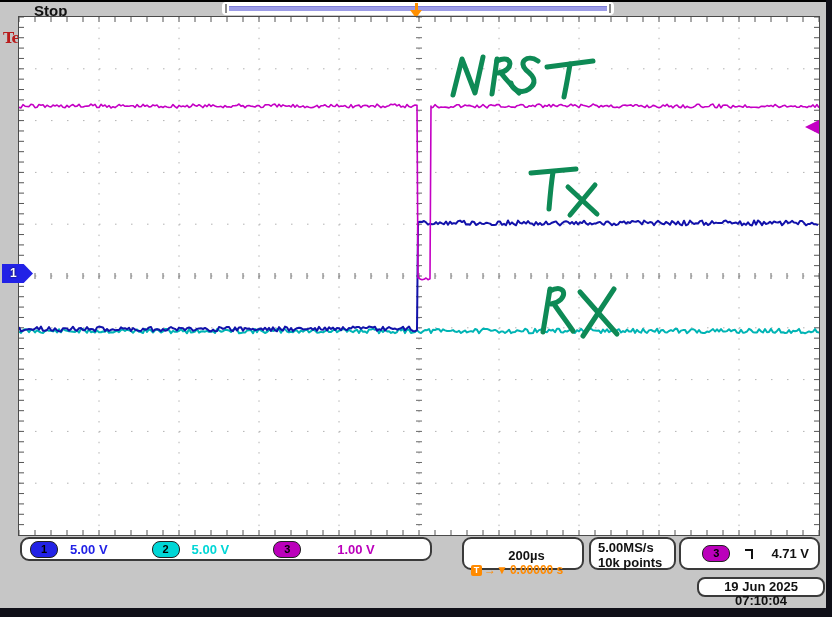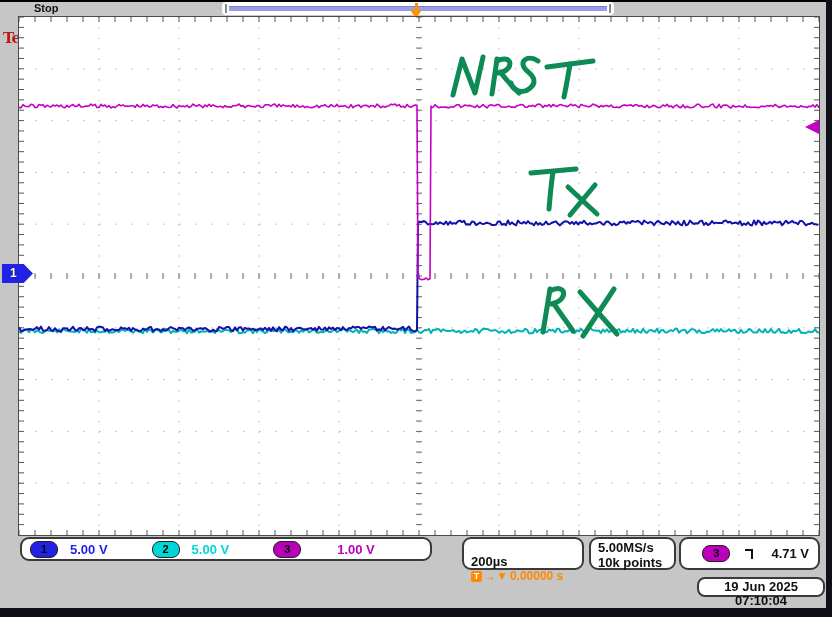--- a/index.html
+++ b/index.html
@@ -1,40 +1,40 @@
 <!DOCTYPE html>
 <html><head>
 <meta charset="utf-8">
 <style>
   html,body{margin:0;padding:0;width:832px;height:617px;overflow:hidden;background:#101018;}
   body{font-family:"Liberation Sans",sans-serif;-webkit-font-smoothing:antialiased;}
   .screen{position:absolute;left:0;top:0;width:826px;height:608px;background:#c6c6c6;border-top:2px solid #000;box-sizing:border-box;}
   
   .topbar{position:absolute;left:0;top:0;width:100%;height:14px;}
   .tek{position:absolute;left:3px;top:-1px;font-family:"DejaVu Serif",serif;font-weight:bold;font-size:15px;color:#b91c1c;letter-spacing:-1px;margin-top:28px;}
-  .acqstate{position:absolute;left:34px;top:0px;font-size:11px;font-weight:bold;color:#111;}
+  .acqstate{position:absolute;left:34px;top:0px;font-size:15px;font-weight:bold;color:#111;}
   .rec-track{position:absolute;left:222px;top:0px;width:392px;height:13px;background:#fff;border-radius:4px;}
   .rec-bar{position:absolute;left:7px;right:7px;top:4px;height:4px;background:#9b9be6;border-top:1px solid #7d7dd8;}
   .rec-track::before,.rec-track::after{content:"";position:absolute;top:2px;width:2px;height:9px;background:#8a8a8a;}
   .rec-track::before{left:3px;} .rec-track::after{right:3px;}
   
   .trig-stem{position:absolute;left:415px;top:1px;width:3px;height:8px;background:#ff9000;}
   .trig-head{position:absolute;left:410px;top:8px;width:0;height:0;border-left:6px solid transparent;border-right:6px solid transparent;border-top:8px solid #ff9000;}
   .trig-badge{position:absolute;left:407px;top:16px;width:18px;height:17px;background:#ff9000;clip-path:polygon(0 0,100% 0,100% 72%,50% 100%,0 72%);color:#fff;font-size:11px;font-weight:bold;text-align:center;line-height:13px;}
   
   .graticule{position:absolute;left:18px;top:14px;width:800px;height:518px;background:#ffffff;border:1px solid #4a4a4a;box-sizing:content-box;}
   .graticule svg{position:absolute;left:0;top:0;}
   
   .ch1-marker{position:absolute;left:2px;top:262px;width:31px;height:19px;background:#2222e6;clip-path:polygon(0 0,70% 0,100% 50%,70% 100%,0 100%);color:#fff;font-weight:bold;font-size:12px;text-align:left;padding-left:8px;line-height:19px;box-sizing:border-box;text-shadow:0 0 2px #000;}
   
   .sbox{position:absolute;background:#fff;border:2px solid #3a3a3a;border-radius:9px;box-sizing:border-box;font-weight:bold;font-size:13px;color:#111;}
   .box-ch{left:20px;top:535px;width:412px;height:24px;display:flex;align-items:center;padding-left:8px;gap:44px;}
   .chgrp{display:flex;align-items:center;gap:12px;}
   .oval{width:26px;height:15px;border-radius:8px;border:1px solid #222;color:#000;font-size:11px;font-weight:bold;display:flex;align-items:center;justify-content:center;line-height:1;}
-  .box-time{left:462px;top:535px;width:122px;height:33px;padding:15px 0 0 7px;}
+  .box-time{left:462px;top:535px;width:122px;height:33px;padding:9px 0 0 7px;text-align:center;}
   .box-time .l1{line-height:15px;}
   .trigline{display:flex;align-items:center;gap:2px;color:#ff8a00;font-size:12px;line-height:14px;}
   .tsq{display:inline-flex;width:11px;height:11px;background:#ff8a00;border-radius:2px;color:#fff;font-size:9px;font-weight:bold;align-items:center;justify-content:center;}
   .box-acq{left:589px;top:535px;width:87px;height:33px;padding:1px 0 0 7px;line-height:15px;}
   .box-trig{left:679px;top:535px;width:141px;height:33px;display:flex;align-items:center;justify-content:flex-end;gap:14px;padding-right:9px;}
   .edge-glyph{display:block;}
   .datebox{position:absolute;left:697px;top:575px;width:128px;height:20px;background:#fff;border:2px solid #3a3a3a;border-radius:8px;box-sizing:border-box;font-weight:bold;font-size:13px;color:#111;text-align:center;line-height:14px;padding-top:1px;}
 </style>
 </head>
 <body>

